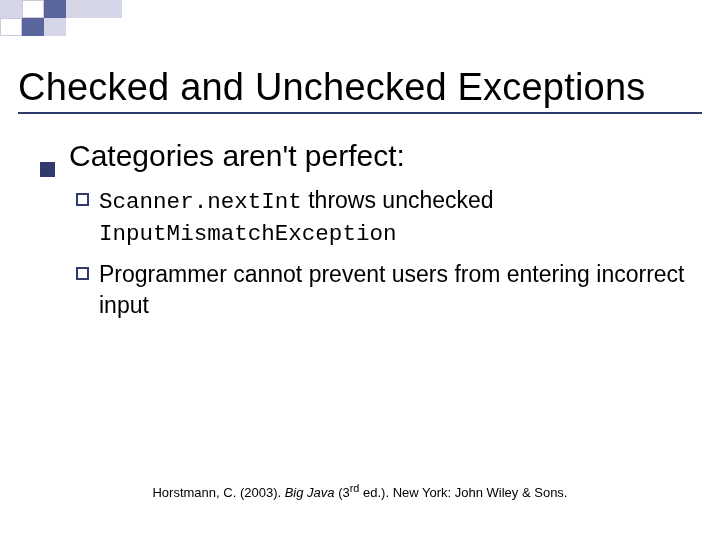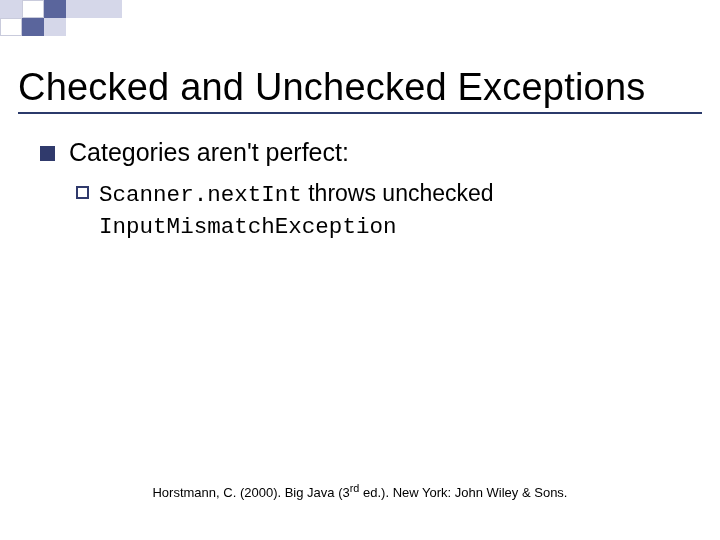--- a/index.html
+++ b/index.html
@@ -42,22 +42,22 @@
     background: #2b3a6b;
   }
   .content {
     position: absolute;
     left: 40px;
     top: 136px;
     right: 30px;
   }
   .bullet-l1 {
     display: flex;
-    align-items: flex-start;
-    font-size: 25px;
+    align-items: flex-end;
+    font-size: 30px;
     line-height: 1.35;
     margin-bottom: 8px;
   }
   .b1-marker {
     width: 15px; height: 15px;
     background: #303a6c;
     margin-top: 10px;
     margin-right: 14px;
     flex: none;
   }
@@ -82,21 +82,21 @@
   }
   .spacer { height: 10px; }
   .citation {
     position: absolute;
     left: 0; right: 0;
     bottom: 40px;
     text-align: center;
     font-size: 13px;
     color: #000;
   }
-  .citation .i { }
+  .citation .i { font-style: italic; }
 </style>
 </head>
 <body>
 
 <div class="deco">
   <div class="cell" style="left:0;top:0;width:22px;height:18px"></div>
   <div class="cell outline" style="left:22px;top:0;width:22px;height:18px"></div>
   <div class="cell dark" style="left:44px;top:0;width:22px;height:18px"></div>
   <div class="cell" style="left:66px;top:0;width:56px;height:18px"></div>
   <div class="cell outline" style="left:0;top:18px;width:22px;height:18px"></div>
@@ -114,21 +114,25 @@
     <span>Categories aren't perfect:</span>
   </div>
 
   <div class="bullet-l2">
     <span class="b2-marker"></span>
     <span>
       <code>Scanner.nextInt</code><span> throws unchecked </span><code>InputMismatchException</code>
     </span>
   </div>
 
+  <div class="bullet-l2">
+    <span class="b2-marker"></span>
+    <span>Programmer cannot prevent users from entering incorrect input</span>
+  </div>
 
   <div class="spacer"></div>
 
 
 </div>
 
 <div class="citation">
-  <span>Horstmann, C. (2000). </span><span class="i">Big Java </span><span>(3</span><sup>rd</sup><span> ed.). New York: John Wiley &amp; Sons.</span>
+  <span>Horstmann, C. (2003). </span><span class="i">Big Java </span><span>(3</span><sup>rd</sup><span> ed.). New York: John Wiley &amp; Sons.</span>
 </div>
 
 </body></html>

